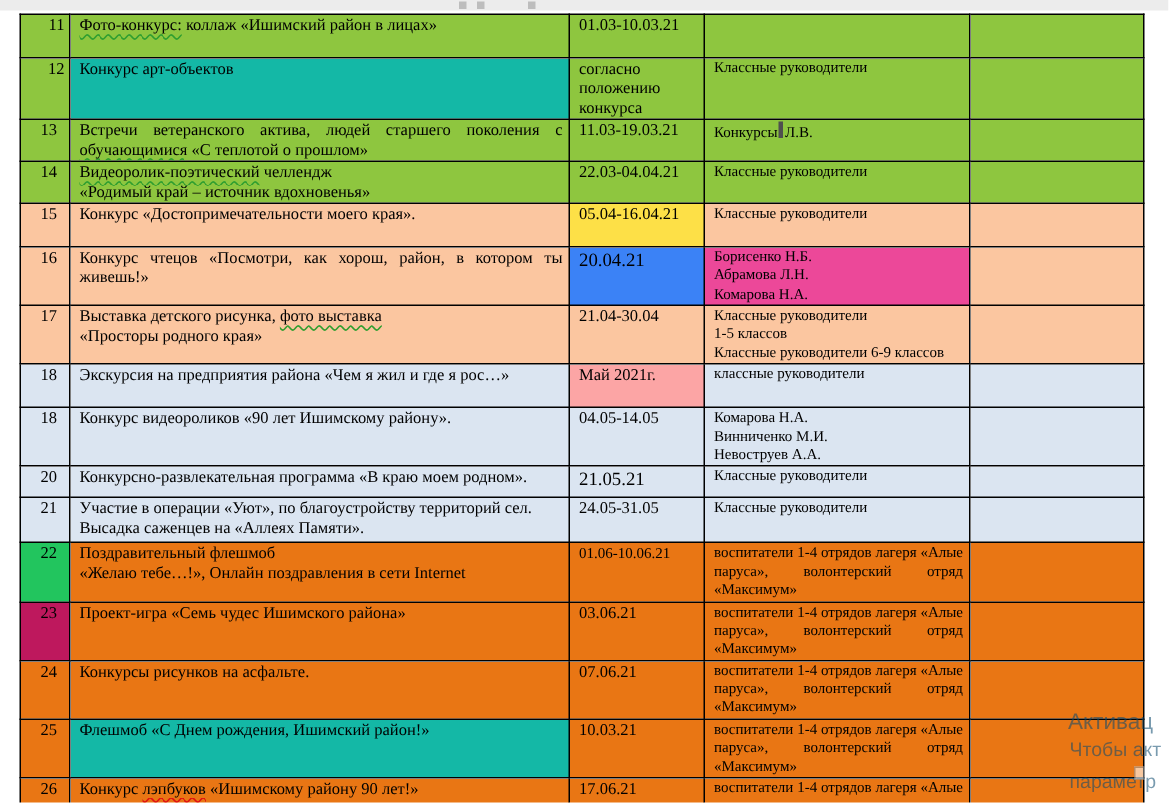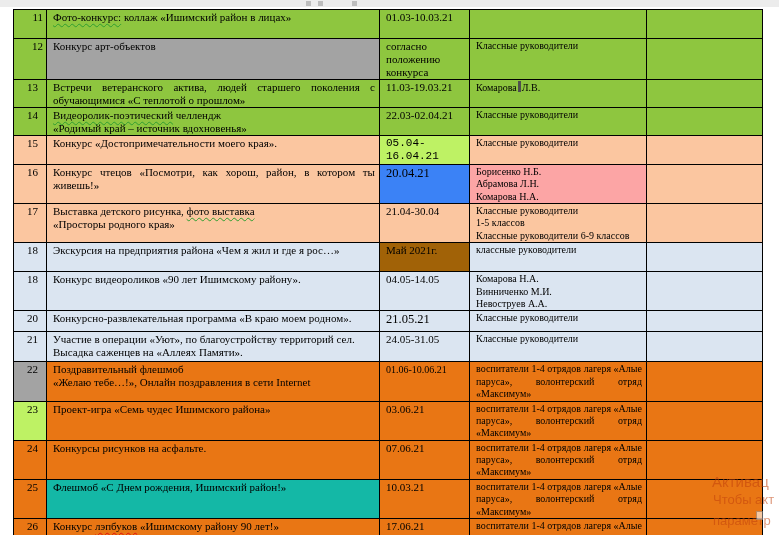--- a/index.html
+++ b/index.html
@@ -21,21 +21,21 @@
   td.num.right{text-align:right;padding-right:3px;}
   td.desc{text-align:justify;}
   td.date{padding-left:6px;}
   td.resp{font-size:10px;line-height:1.24;text-align:justify;}
   .wavy-green{text-decoration:underline wavy #2f9e2f 1px;text-underline-offset:2px;text-decoration-skip-ink:none;margin-top:19px;}
   .wavy-red{text-decoration:underline wavy #e01010 1px;text-underline-offset:2px;text-decoration-skip-ink:none;}
   .lg{font-size:12.5px;}
   .sm{font-size:10px;}
   .caret{display:inline-block;width:3px;height:11px;background:#4f4f4f;vertical-align:-1px;margin:0 1px;}
   .wm{
-    position:absolute;white-space:nowrap;color:#c2410c;opacity:.55;
+    position:absolute;white-space:nowrap;color:#0c4a6e;opacity:.55;
     font-family:"Liberation Sans","DejaVu Sans",sans-serif;
   }
   .wm-1{left:712px;top:473px;font-size:15px;}
   .wm-2{left:713px;top:492px;font-size:13px;}
   .wm-3{left:713px;top:513px;font-size:13px;}
   .glyph-box{position:absolute;left:756px;top:511px;width:5px;height:7px;border:1px solid #9a9a9a;opacity:.6;background:#fff;}
 </style>
 </head>
 <body>
 
@@ -56,64 +56,64 @@
   <tbody id="rows">
       <tr style="height: 29px;">
         <td class="num right" style="background: rgb(142, 198, 63);"><span>11</span></td>
         <td class="desc" style="background: rgb(142, 198, 63);"><span class="wavy-green">Фото-конкурс:</span><span> коллаж «Ишимский район в лицах»</span></td>
         <td class="date" style="background: rgb(142, 198, 63);"><span>01.03-10.03.21</span></td>
         <td class="resp" style="background: rgb(142, 198, 63);"></td>
         <td class="empty" style="background: rgb(142, 198, 63);"></td>
       </tr>
       <tr style="height: 34px;">
         <td class="num right" style="background: rgb(142, 198, 63);"><span>12</span></td>
-        <td class="desc" style="background: #a3a3a3;"><span>Конкурс арт-объектов</span></td>
+        <td class="desc" style="background: #14b8a6;"><span>Конкурс арт-объектов</span></td>
         <td class="date" style="background: rgb(142, 198, 63);"><span>согласно положению конкурса</span></td>
         <td class="resp" style="background: rgb(142, 198, 63);"><span>Классные руководители</span></td>
         <td class="empty" style="background: rgb(142, 198, 63);"></td>
       </tr>
       <tr style="height: 28px;">
         <td class="num" style="background: rgb(142, 198, 63);"><span>13</span></td>
         <td class="desc" style="background: rgb(142, 198, 63);"><span>Встречи ветеранского актива, людей старшего поколения с </span><span class="wavy-green">обучающимися</span><span> «С теплотой о прошлом»</span></td>
         <td class="date" style="background: rgb(142, 198, 63);"><span>11.03-19.03.21</span></td>
-        <td class="resp" style="background: rgb(142, 198, 63);"><span>Комарова</span><span class="caret"></span><span>Л.В.</span></td>
+        <td class="resp" style="background: rgb(142, 198, 63);"><span>Конкурсы</span><span class="caret"></span><span>Л.В.</span></td>
         <td class="empty" style="background: rgb(142, 198, 63);"></td>
       </tr>
       <tr style="height: 24px;">
         <td class="num" style="background: rgb(142, 198, 63);"><span>14</span></td>
         <td class="desc" style="background: rgb(142, 198, 63);"><span class="wavy-green">Видеоролик-поэтический</span><span> челлендж</span><br><span>«Родимый край – источник вдохновенья»</span></td>
-        <td class="date" style="background: rgb(142, 198, 63);"><span>22.03-02.04.21</span></td>
+        <td class="date" style="background: rgb(142, 198, 63);"><span>22.03-04.04.21</span></td>
         <td class="resp" style="background: rgb(142, 198, 63);"><span>Классные руководители</span></td>
         <td class="empty" style="background: rgb(142, 198, 63);"></td>
       </tr>
       <tr style="height: 29px;">
         <td class="num" style="background: rgb(251, 198, 160);"><span>15</span></td>
         <td class="desc" style="background: rgb(251, 198, 160);"><span>Конкурс «Достопримечательности моего края».</span></td>
-        <td class="date" style="background: #bef264; font-family: Liberation Mono, monospace;"><span>05.04-16.04.21</span></td>
+        <td class="date" style="background: #fde047;"><span>05.04-16.04.21</span></td>
         <td class="resp" style="background: rgb(251, 198, 160);"><span>Классные руководители</span></td>
         <td class="empty" style="background: rgb(251, 198, 160);"></td>
       </tr>
       <tr style="height: 30px;">
         <td class="num" style="background: rgb(251, 198, 160);"><span>16</span></td>
         <td class="desc" style="background: rgb(251, 198, 160);"><span>Конкурс чтецов «Посмотри, как хорош, район, в котором ты живешь!»</span></td>
         <td class="date" style="background: #3b82f6;"><span class="lg">20.04.21</span></td>
-        <td class="resp" style="background: #fca5a5;"><span>Борисенко Н.Б.</span><br><span>Абрамова Л.Н.</span><br><span>Комарова Н.А.</span></td>
+        <td class="resp" style="background: #ec4899;"><span>Борисенко Н.Б.</span><br><span>Абрамова Л.Н.</span><br><span>Комарова Н.А.</span></td>
         <td class="empty" style="background: rgb(251, 198, 160);"></td>
       </tr>
       <tr style="height: 34px;">
         <td class="num" style="background: rgb(251, 198, 160);"><span>17</span></td>
         <td class="desc" style="background: rgb(251, 198, 160);"><span>Выставка детского рисунка, </span><span class="wavy-green">фото выставка</span><br><span>«Просторы родного края»</span></td>
         <td class="date" style="background: rgb(251, 198, 160);"><span>21.04-30.04</span></td>
         <td class="resp" style="background: rgb(251, 198, 160);"><span>Классные руководители</span><br><span>1-5 классов</span><br><span>Классные руководители 6-9 классов</span></td>
         <td class="empty" style="background: rgb(251, 198, 160);"></td>
       </tr>
       <tr style="height: 29px;">
         <td class="num" style="background: rgb(219, 229, 241);"><span>18</span></td>
         <td class="desc" style="background: rgb(219, 229, 241);"><span>Экскурсия на предприятия района «Чем я жил и где я рос…»</span></td>
-        <td class="date" style="background: #a16207;"><span>Май 2021г.</span></td>
+        <td class="date" style="background: #fca5a5;"><span>Май 2021г.</span></td>
         <td class="resp" style="background: rgb(219, 229, 241);"><span>классные руководители</span></td>
         <td class="empty" style="background: rgb(219, 229, 241);"></td>
       </tr>
       <tr style="height: 30px;">
         <td class="num" style="background: rgb(219, 229, 241);"><span>18</span></td>
         <td class="desc" style="background: rgb(219, 229, 241);"><span>Конкурс видеороликов «90 лет Ишимскому району».</span></td>
         <td class="date" style="background: rgb(219, 229, 241);"><span>04.05-14.05</span></td>
         <td class="resp" style="background: rgb(219, 229, 241);"><span>Комарова Н.А.</span><br><span>Винниченко М.И.</span><br><span>Невоструев А.А.</span></td>
         <td class="empty" style="background: rgb(219, 229, 241);"></td>
       </tr>
@@ -125,28 +125,28 @@
         <td class="empty" style="background: rgb(219, 229, 241);"></td>
       </tr>
       <tr style="height: 30px;">
         <td class="num" style="background: rgb(219, 229, 241);"><span>21</span></td>
         <td class="desc" style="background: rgb(219, 229, 241); margin-left: 24px;"><span>Участие в операции «Уют», по благоустройству территорий сел.</span><br><span>Высадка саженцев на «Аллеях Памяти».</span></td>
         <td class="date" style="background: rgb(219, 229, 241);"><span>24.05-31.05</span></td>
         <td class="resp" style="background: rgb(219, 229, 241);"><span>Классные руководители</span></td>
         <td class="empty" style="background: rgb(219, 229, 241);"></td>
       </tr>
       <tr style="height: 34px;">
-        <td class="num" style="background: #a3a3a3;"><span>22</span></td>
+        <td class="num" style="background: #22c55e;"><span>22</span></td>
         <td class="desc" style="background: rgb(233, 118, 20);"><span>Поздравительный флешмоб</span><br><span>«Желаю тебе…!», Онлайн поздравления в сети Internet</span></td>
         <td class="date" style="background: rgb(233, 118, 20);"><span class="sm">01.06-10.06.21</span></td>
         <td class="resp" style="background: rgb(233, 118, 20);"><span>воспитатели 1-4 отрядов лагеря «Алые паруса», волонтерский отряд «Максимум»</span></td>
         <td class="empty" style="background: rgb(233, 118, 20);"></td>
       </tr>
       <tr style="height: 31px;">
-        <td class="num" style="background: #bef264;"><span>23</span></td>
+        <td class="num" style="background: #be185d;"><span>23</span></td>
         <td class="desc" style="background: rgb(233, 118, 20);"><span>Проект-игра «Семь чудес Ишимского района»</span></td>
         <td class="date" style="background: rgb(233, 118, 20);"><span>03.06.21</span></td>
         <td class="resp" style="background: rgb(233, 118, 20);"><span>воспитатели 1-4 отрядов лагеря «Алые паруса», волонтерский отряд «Максимум»</span></td>
         <td class="empty" style="background: rgb(233, 118, 20);"></td>
       </tr>
       <tr style="height: 31px;">
         <td class="num" style="background: rgb(233, 118, 20);"><span>24</span></td>
         <td class="desc" style="background: rgb(233, 118, 20);"><span>Конкурсы рисунков на асфальте.</span></td>
         <td class="date" style="background: rgb(233, 118, 20);"><span>07.06.21</span></td>
         <td class="resp" style="background: rgb(233, 118, 20);"><span>воспитатели 1-4 отрядов лагеря «Алые паруса», волонтерский отряд «Максимум»</span></td>

